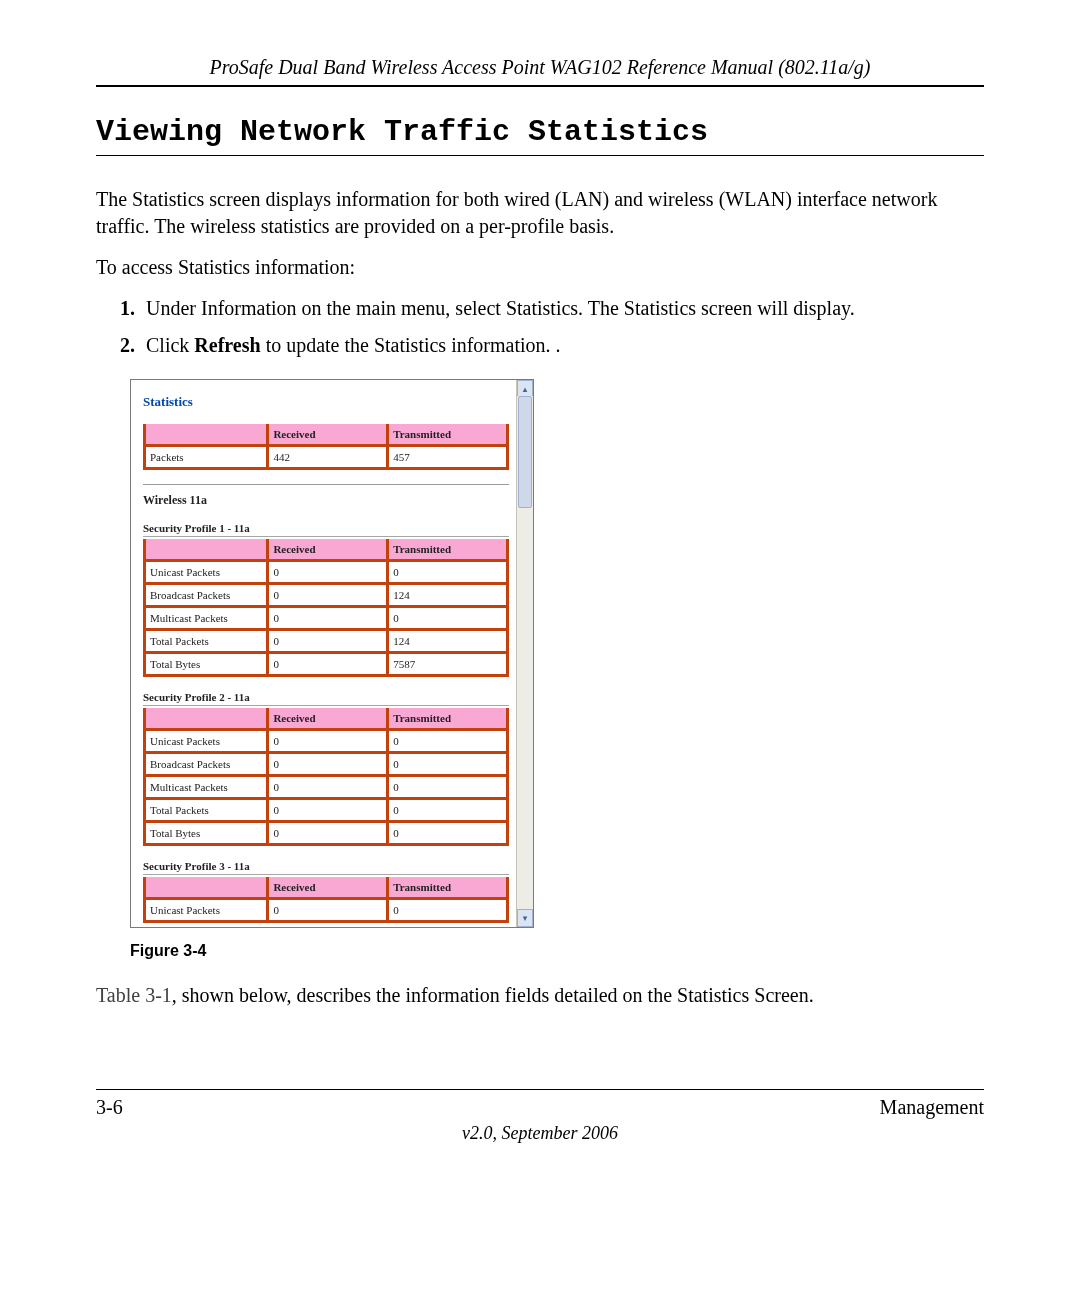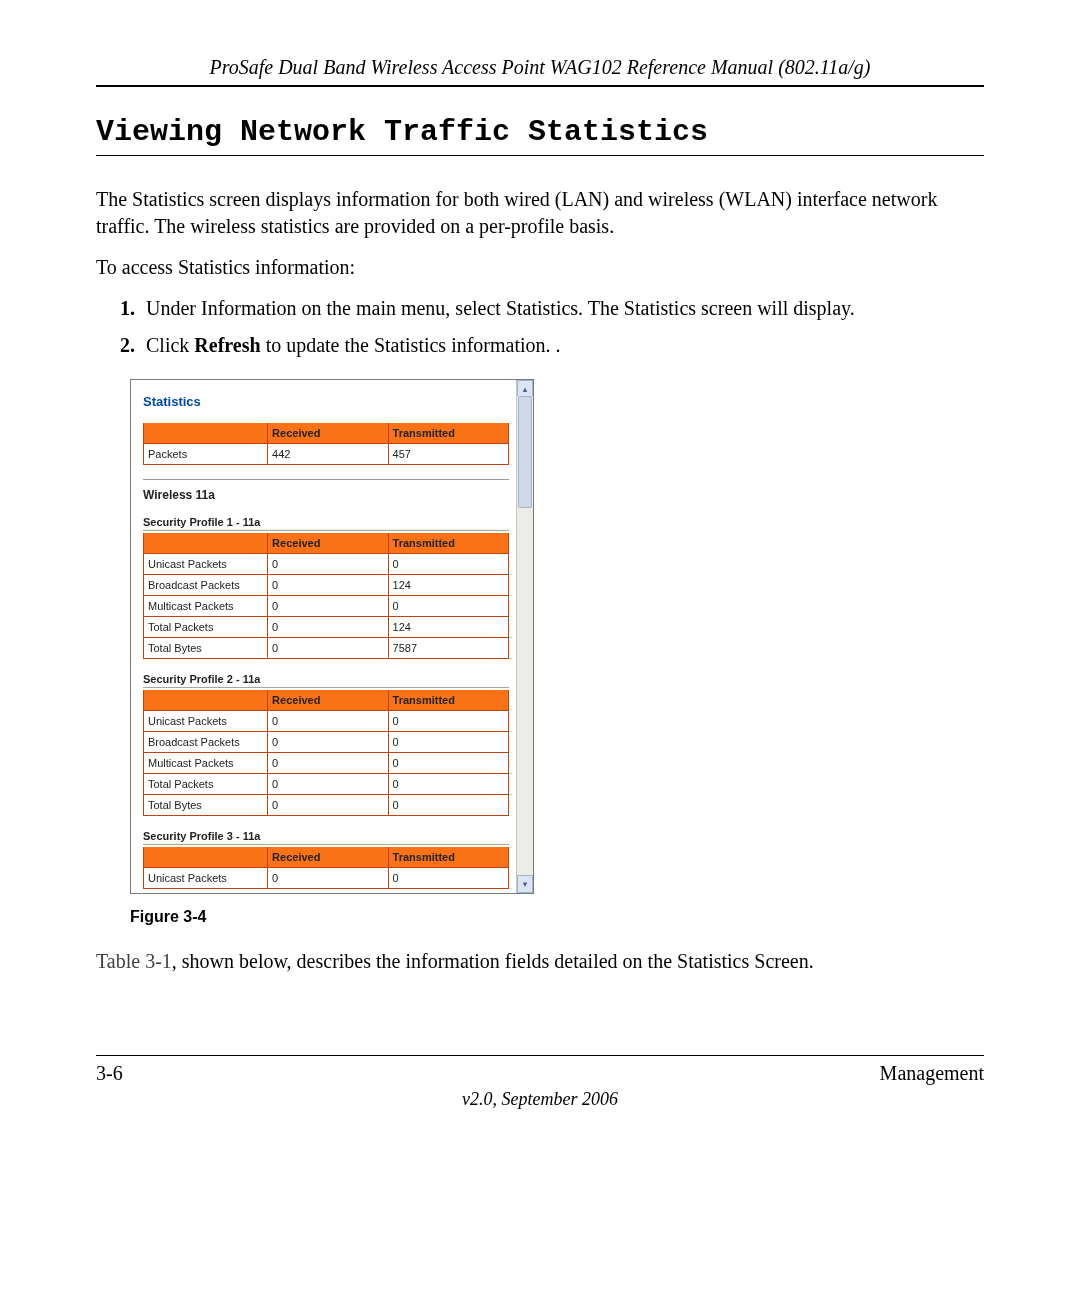--- a/index.html
+++ b/index.html
@@ -107,20 +107,21 @@
     justify-content: center;
     font-size: 9px;
     color: #4a6090;
   }
   .scroll-btn.up { top: 0; }
   .scroll-btn.down { bottom: 0; }
 
   .ss-content {
     margin-right: 12px;
     padding: 14px 12px 4px 12px;
+    font-family: Liberation Serif, serif;
   }
   .ss-title {
     color: #0048b0;
     font-weight: bold;
     font-size: 13px;
     margin-bottom: 14px;
   }
   .ss-section-head {
     font-weight: bold;
     font-size: 12px;
@@ -137,31 +138,31 @@
     border-bottom: 1px solid #a6a6a6;
     padding-bottom: 2px;
   }
   table.stat {
     width: 100%;
     border-collapse: collapse;
     table-layout: fixed;
     font-size: 11px;
   }
   table.stat th, table.stat td {
-    border: 1px solid #c2410c;
+    border: 3px solid #c2410c;
     padding: 2px 4px;
     text-align: left;
     vertical-align: middle;
     height: 16px;
     overflow: hidden;
     white-space: nowrap;
   }
   table.stat th {
     font-weight: bold;
-    background: #f97316;
+    background: #f9a8d4;
     border-top: none;
   }
   table.stat col.c1 { width: 34%; }
   table.stat col.c2 { width: 33%; }
   table.stat col.c3 { width: 33%; }
 
   .figure-caption {
     font-family: Arial, Helvetica, sans-serif;
     font-weight: bold;
     font-size: 16px;

